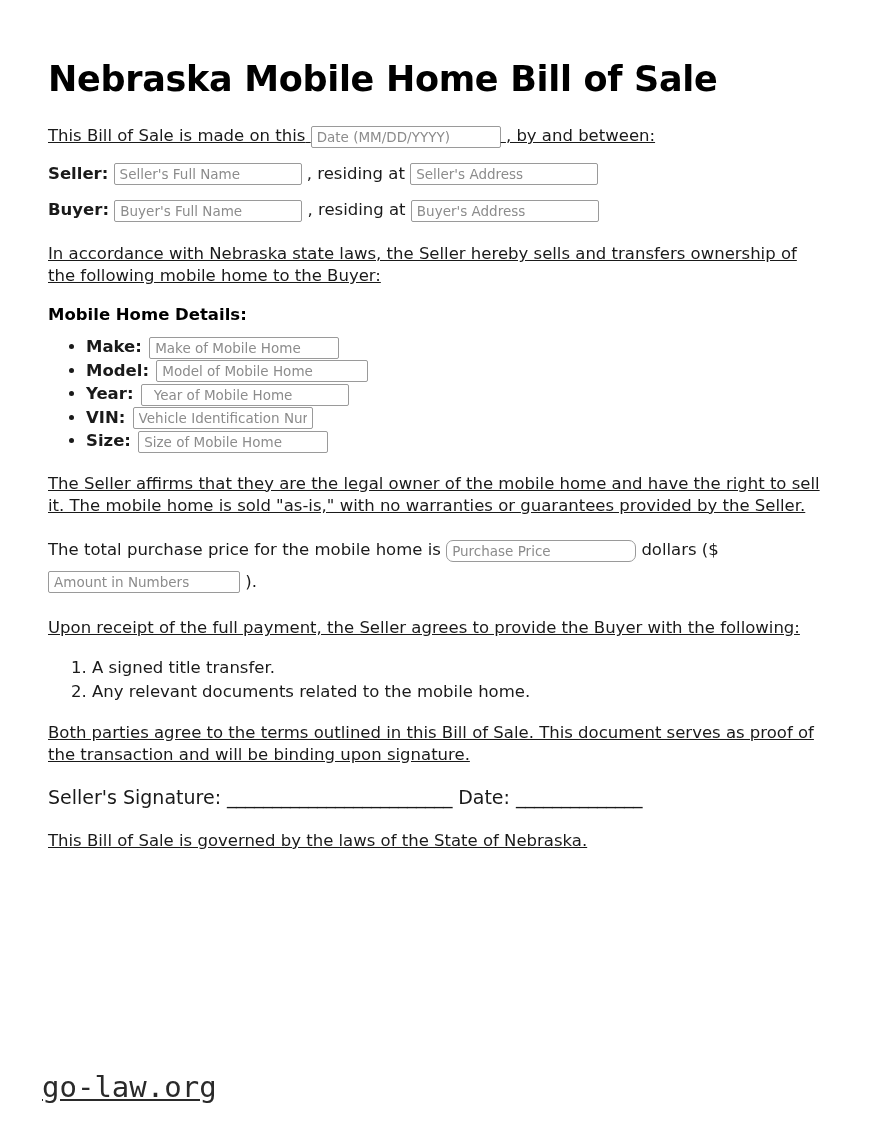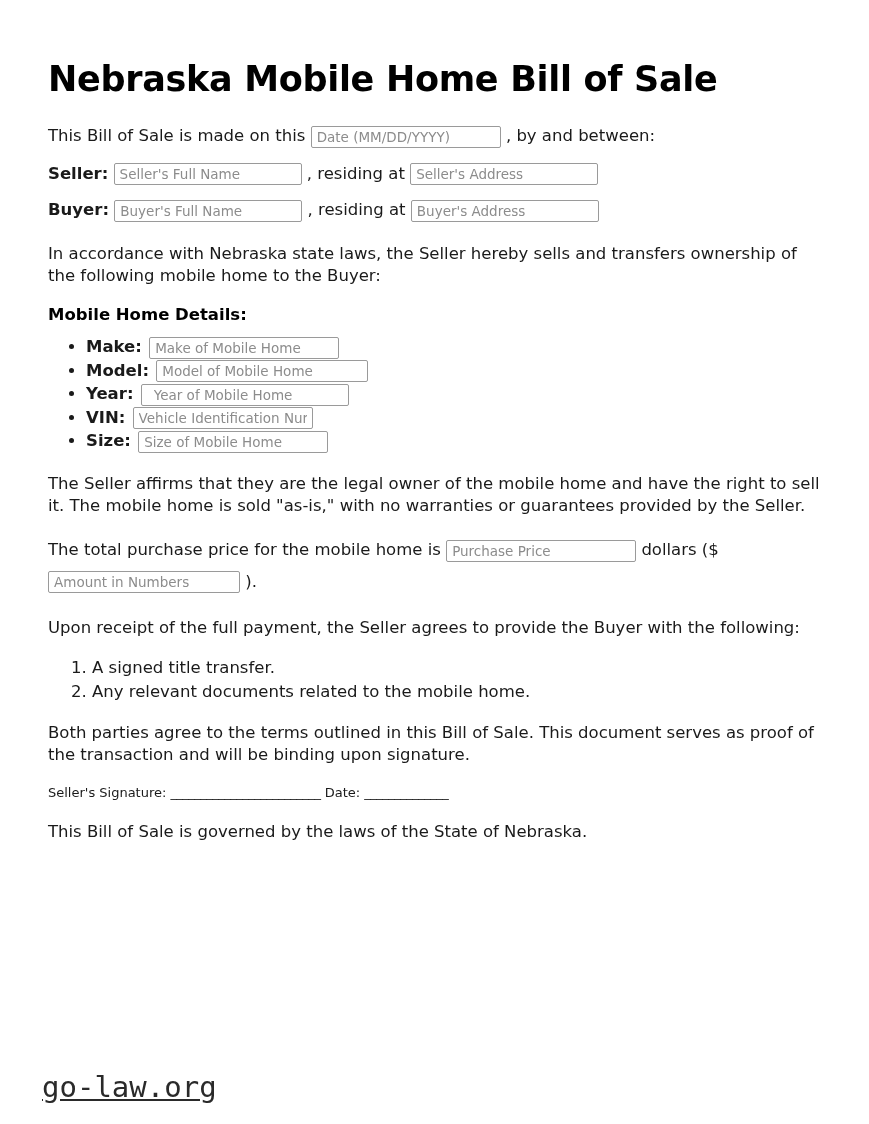--- a/index.html
+++ b/index.html
@@ -29,20 +29,21 @@
     letter-spacing: -0.3px;
     margin: 12px 0 26px 0;
     line-height: 1.12;
     color: #000;
   }
   p.para {
     font-size: 16.5px;
     line-height: 1.33;
     margin: 0 0 18px 0;
     max-width: 775px;
+    text-decoration: underline;
   }
   p.tight { margin-bottom: 14px; }
   .row-line {
     font-size: 16.5px;
     line-height: 1.5;
     margin: 0 0 12px 0;
     display: block;
     white-space: nowrap;
   }
   .lbl-bold { font-weight: bold; }
@@ -67,21 +68,21 @@
   }
   input.fld::placeholder { color: #8c8c8c; opacity: 1; }
   input.w-date { width: 190px; }
   input.w-name { width: 188px; }
   input.w-addr { width: 188px; }
   input.w-make { width: 190px; }
   input.w-model { width: 212px; }
   input.w-year  { width: 208px; padding-left: 12px; }
   input.w-vin   { width: 180px; }
   input.w-size  { width: 190px; }
-  input.w-price { width: 190px; }
+  input.w-price { width: 190px; border-radius: 7px; }
   input.w-amount{ width: 192px; }
 
   ul.details-list {
     list-style: disc;
     margin: 0 0 20px 0;
     padding-left: 38px;
   }
   ul.details-list li {
     font-size: 16.5px;
     line-height: 1.33;
@@ -95,21 +96,21 @@
     margin: 0 0 18px 0;
     padding-left: 44px;
   }
   ol.provide-list li {
     font-size: 16.5px;
     line-height: 1.38;
     margin-bottom: 1px;
   }
 
   .sig-line {
-    font-size: 13px;
+    font-size: 19px;
     line-height: 1.5;
     margin: 0 0 18px 0;
     white-space: nowrap;
   }
   .sig-rule { letter-spacing: -0.5px; }
 
   .price-block {
     font-size: 16.5px;
     line-height: 1.9;
     margin: 0 0 20px 0;

